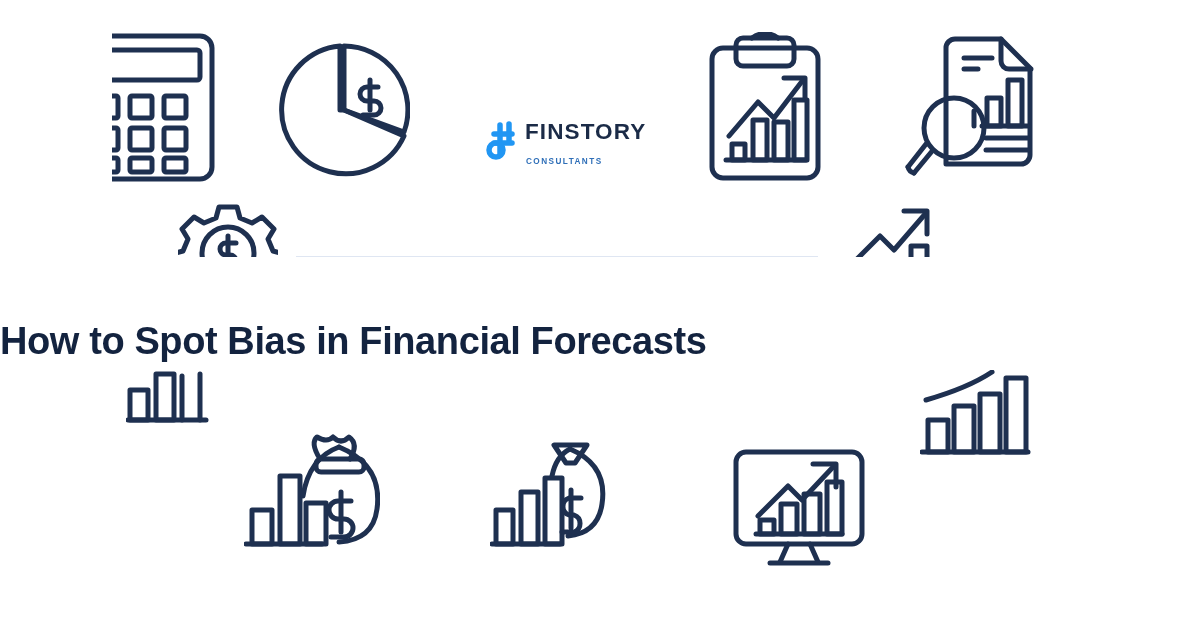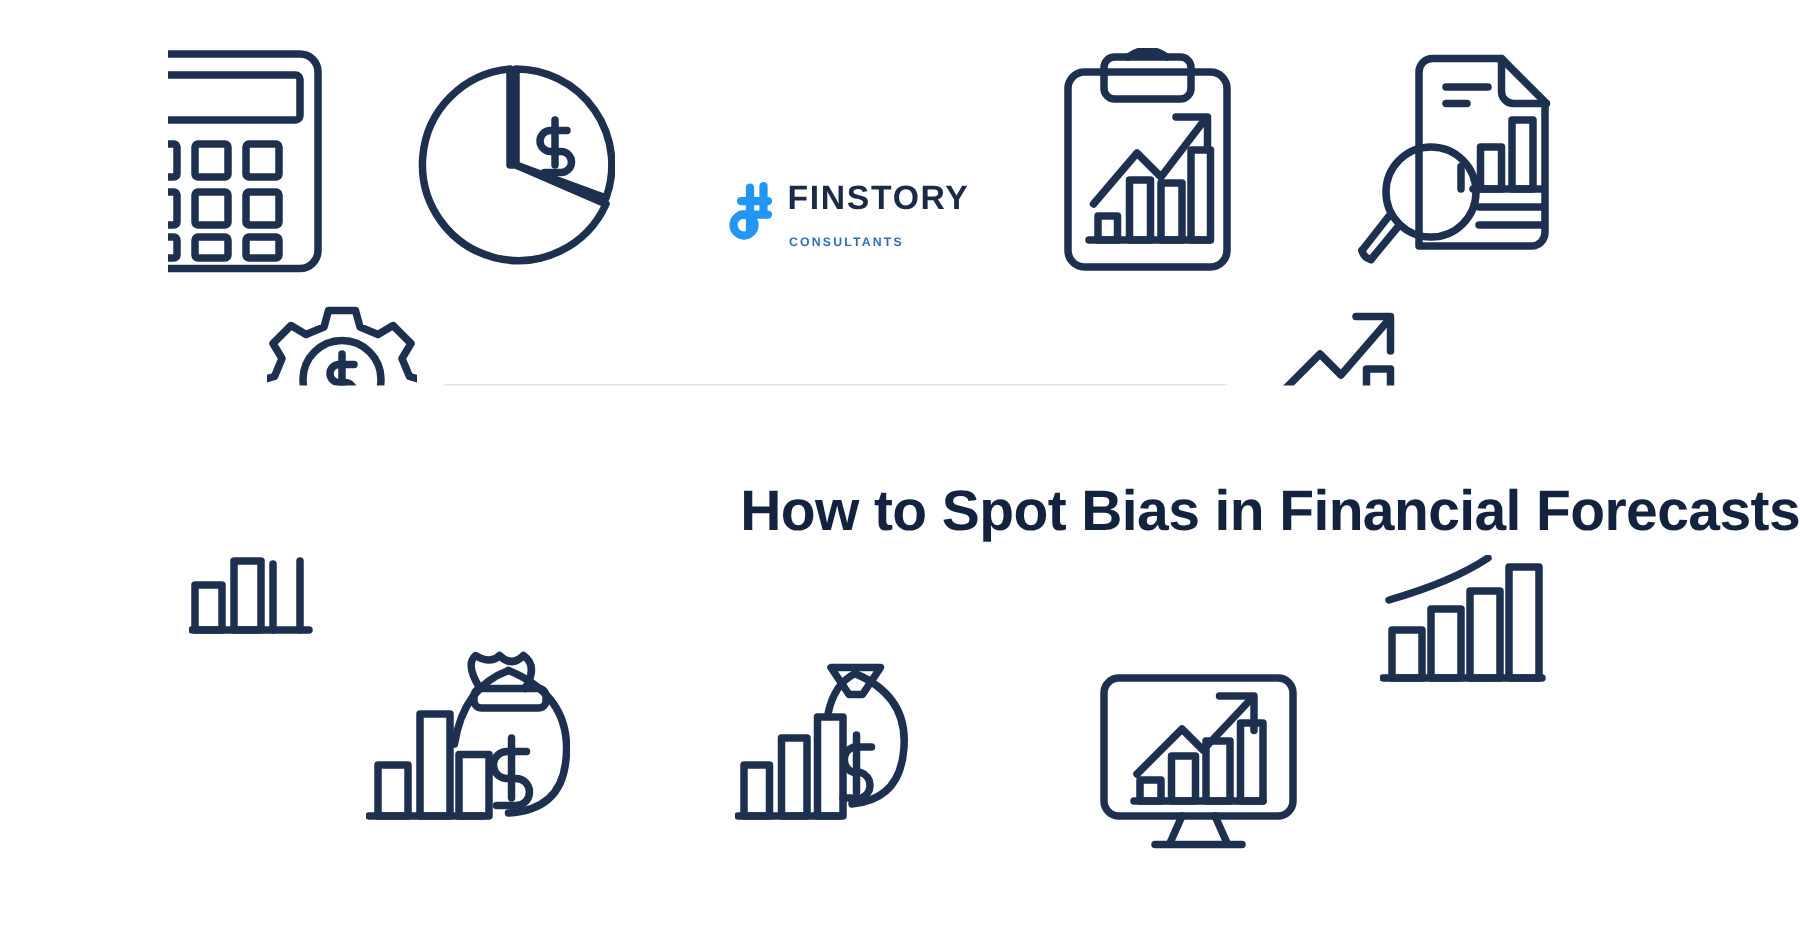--- a/index.html
+++ b/index.html
@@ -93,21 +93,21 @@
     height: 1px;
     background: #dfe6f2;
   }
 
   
   .title {
     position: absolute;
     left: 0;
     top: 295px;
     width: 1200px;
-    text-align: right;
+    text-align: left;
     font-family: "Liberation Sans", sans-serif;
     font-weight: bold;
     font-size: 38px;
     letter-spacing: -0.4px;
     color: #13233f;
     line-height: 1.15;
   }
 
   
   #icon-calculator   { left: 112px; top: 30px;  width: 110px; height: 155px; }

